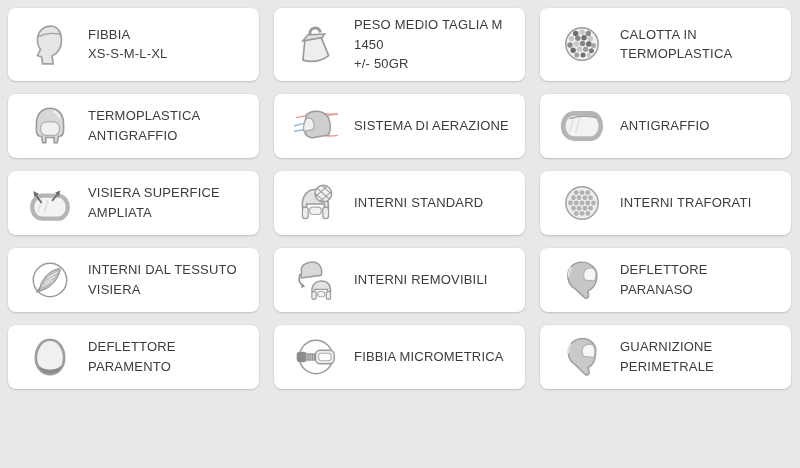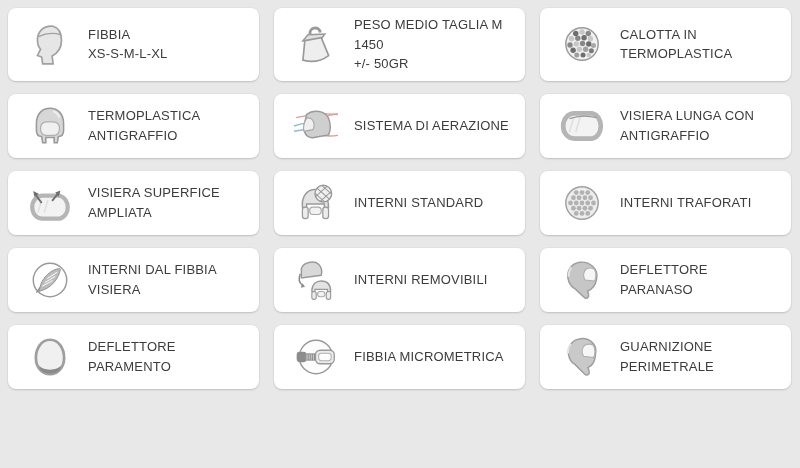--- a/index.html
+++ b/index.html
@@ -139,21 +139,20 @@
 
   <div class="card">
     <span class="icon">
       <svg width="46" height="46" viewBox="0 0 44 44">
         <path d="M32 10 c5 1 8 6.5 8 12 s-3 11-8 12 H15 C8 34 4 28.5 4 22 S8 10 15 10 Z" fill="#f3f3f3" stroke="#b5b5b5" stroke-width="4.5"></path>
         <path d="M14 14 l-4 14 M20 14 l-4 14" stroke="#e0e0e0" stroke-width="1.6"></path>
         <path d="M10 15 c8-3 18-3 26-1" fill="none" stroke="#9a9a9a" stroke-width="1.2"></path>
       </svg>
     </span>
     <div class="label">
-      <div>VISIERA LUNGA CON</div>
       <div>ANTIGRAFFIO</div>
     </div>
   </div>
 
   <div class="card">
     <span class="icon">
       <svg width="46" height="46" viewBox="0 0 44 44">
         <path d="M31 15 c5 1 8 6 8 11 s-3 10-8 11 H15 C9 37 5 32 5 26 S9 15 15 15 Z" fill="#f3f3f3" stroke="#b5b5b5" stroke-width="4"></path>
         <path d="M14 19 l-3.5 12 M20 19 l-3.5 12" stroke="#e0e0e0" stroke-width="1.5"></path>
         <path d="M14 22 L7.5 13" fill="none" stroke="#6f6f6f" stroke-width="1.8"></path>
@@ -226,21 +225,21 @@
   <div class="card">
     <span class="icon">
       <svg width="46" height="46" viewBox="0 0 44 44">
         <circle cx="22" cy="22" r="16" fill="#ffffff" stroke="#9a9a9a" stroke-width="1.4"></circle>
         <path d="M31 11 C23 12 15 19 12.5 28.5 l-1.2 4.5 3-1 C24 29 30 20.5 32 12Z" fill="#bcbcbc" stroke="#8e8e8e" stroke-width="0.9"></path>
         <path d="M29 14.5 L19.5 20.5 M27 18.5 L17 24.5 M24.5 22.5 L14.5 28" stroke="#ffffff" stroke-width="0.9"></path>
         <path d="M12.5 29 l-3.5 5" stroke="#8e8e8e" stroke-width="1.2"></path>
       </svg>
     </span>
     <div class="label">
-      <div>INTERNI DAL FIBBIA</div>
+      <div>INTERNI DAL TESSUTO</div>
       <div>VISIERA</div>
     </div>
   </div>
 
   <div class="card">
     <span class="icon">
       <svg width="46" height="46" viewBox="0 0 44 44">
         <path d="M8 11 C10 5 20 3 24.5 7 c3 3 3.5 7 2.5 10.5 L8 20Z" fill="#d9d9d9" stroke="#9a9a9a" stroke-width="1.4"></path>
         <path d="M7 16 q-3 7 2 11" fill="none" stroke="#8a8a8a" stroke-width="1.4"></path>
         <path d="M7.5 29.5 l4-1 -2.5-3.5Z" fill="#8a8a8a"></path>

